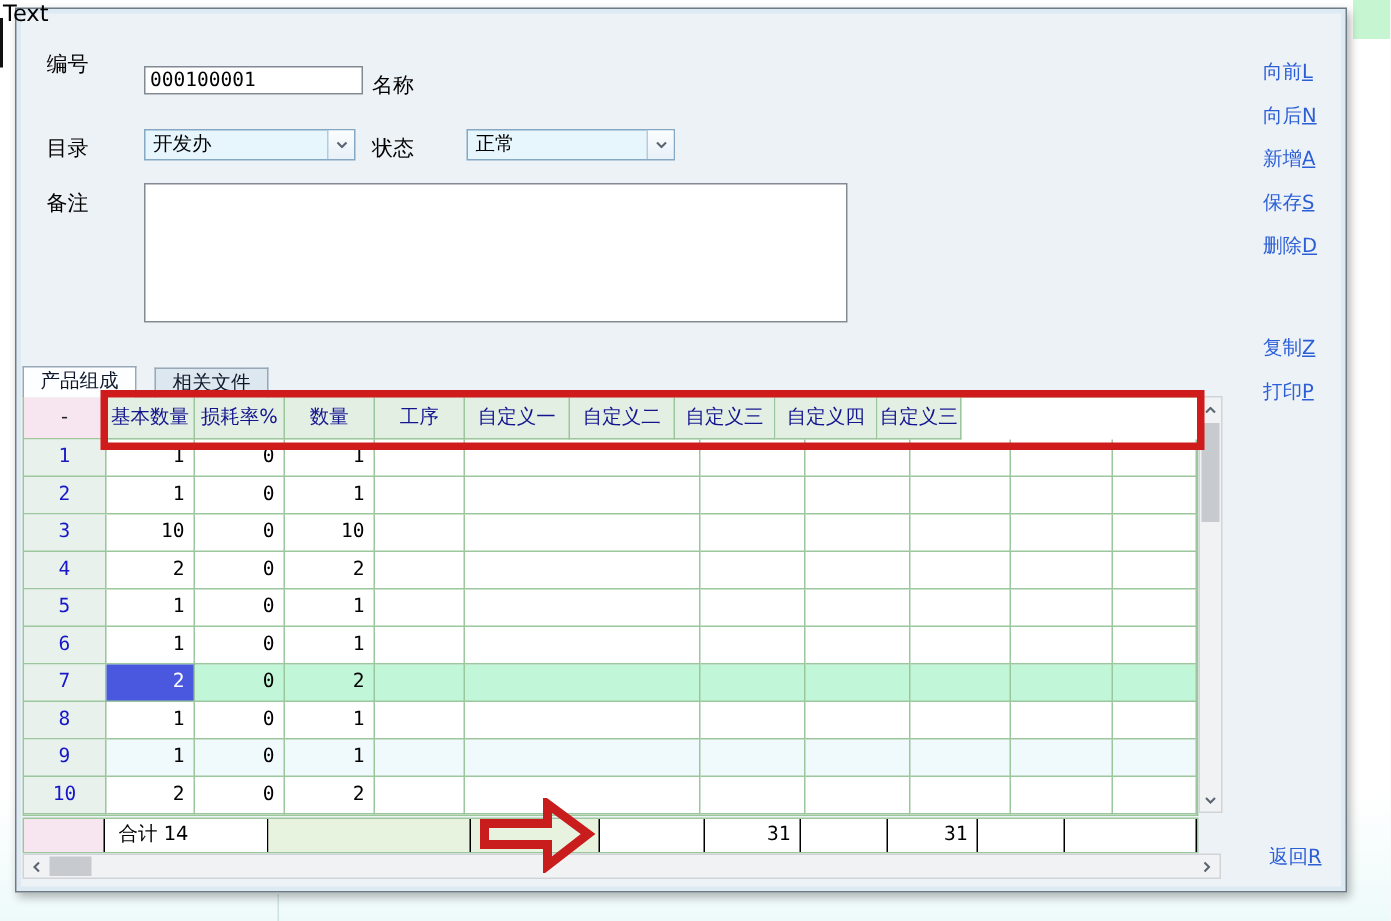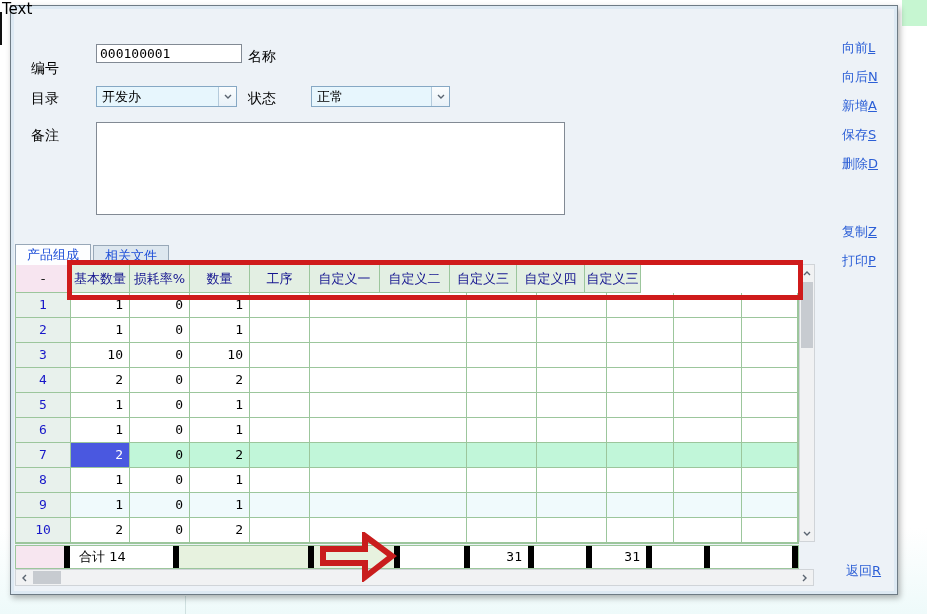--- a/index.html
+++ b/index.html
@@ -42,43 +42,43 @@
 
   
   .nav { position:absolute; left:831px; top:33px; width:58px; }
   .navlink { font-size:13px; color:#2c5fd6; margin-bottom:11px; cursor:pointer; white-space:nowrap; }
   .navlink.gap { margin-top:50px; }
   .navlink u, .backlink u { text-decoration:underline; }
   .backlink { position:absolute; left:835px; top:556px; font-size:13px; color:#2c5fd6; cursor:pointer; }
 
   
   .tabs { position:absolute; left:4px; top:238px; display:flex; align-items:flex-end; z-index:2; }
-  .tab { height:20px; padding:0 11px; font-size:13px; line-height:20px; color:#1d4ed8;
-         border:1px solid #98a8b8; border-bottom:none; background:#dde7ef; margin-right:2px; cursor:pointer; }
+  .tab { height:20px; padding:0 11px; font-size:13px; line-height:20px; color:#0f172a;
+         border:1px solid #98a8b8; border-bottom:none; background:#dde7ef; margin-right:12px; cursor:pointer; }
   .tab.active { background:#fdfeff; height:21px; }
 
   
   .grid { position:absolute; left:4px; top:258px; width:784px; border:1px solid #9cc69c; background:#fff; }
   .thead { display:flex; }
   .th { height:28px; line-height:27px; text-align:center; font-size:13px; color:#14148f;
         background:#e3efe3; border-right:1px solid #9cc69c; border-bottom:1px solid #9cc69c; flex:none; }
   .th.first { background:#f7e5f0; color:#222; }
   .tr { display:flex; height:25px; background:#fff; }
   .tr.tint { background:#f0fafc; }
   .tr.hl { background:#c1f6d9; }
   .td { height:25px; line-height:24px; font-size:13px; color:#000; border-right:1px solid #9cc69c;
         border-bottom:1px solid #9cc69c; flex:none; font-family:"DejaVu Sans Mono","Liberation Mono",monospace; }
   .td.rowno { text-align:center; color:#1717c9; background:#e8f1ec; }
   .tr.hl .td.rowno { background:#e8f1ec; }
   .td.num { text-align:right; padding-right:6px; }
   .td.sel { background:#4a58e0; color:#fff; }
 
   
   .foot { position:absolute; left:4px; top:539px; display:flex; border:1px solid #9cc69c; background:#fff; height:24px; }
-  .fc { height:22px; line-height:21px; font-size:13px; border-right:6px solid #000000; flex:none;
+  .fc { height:22px; line-height:21px; font-size:13px; border-right:1px solid #000000; flex:none;
         font-family:"DejaVu Sans Mono","Liberation Mono",monospace; color:#000; background:#fff; }
   .fc.p { background:#f7e6f0; }
   .fc.g { background:#e7f2df; }
   .fc.l { text-align:left; padding-left:9px; font-family:"DejaVu Sans","Liberation Sans",sans-serif; }
   .fc.r { text-align:right; padding-right:6px; }
 
   
   .vscroll { position:absolute; left:788px; top:258px; width:16px; height:278px; background:#f1f2f3; border:1px solid #d0d4d8; }
   .vscroll .arr { position:absolute; left:0; width:14px; height:16px; display:flex; align-items:center; justify-content:center; cursor:pointer; }
   .vscroll .thumb { position:absolute; left:1px; top:17px; width:12px; height:66px; background:#c7cbd0; cursor:pointer; }
@@ -98,21 +98,21 @@
 <div class="page">
 
   <div class="green-rect"></div>
   <div class="below-line"></div>
   <div class="corner-text">Text</div>
   <div class="corner-vline"></div>
 
   <div class="win">
 
 
-    <div class="flabel" style="left:20px; top:54px;">编号</div>
+    <div class="flabel" style="left:20px; top:28px;">编号</div>
     <input class="tinput" style="left: 85px; top: 38px; width: 146px;" value="000100001">
     <div class="flabel" style="left:237px; top:42px;">名称</div>
 
     <div class="flabel" style="left:20px; top:84px;">目录</div>
     <div class="combo" style="left:85px; top:80px; width:141px;">
       <span>开发办</span>
       <span class="arrow">
         <svg width="8" height="5" viewBox="0 0 8 5">
             <polyline points="1,1 4,4 7,1" stroke="#5a6470" stroke-width="1.4" fill="none"></polyline>
           </svg>

